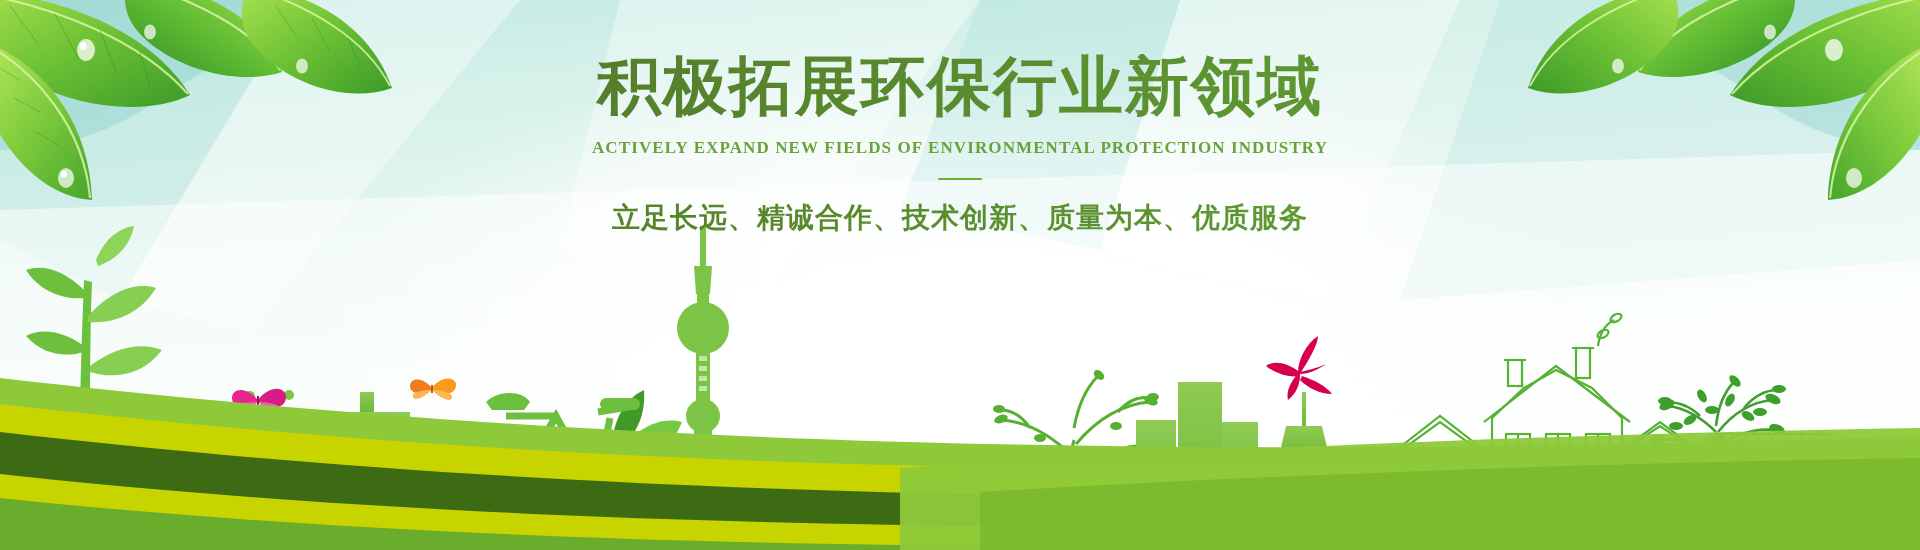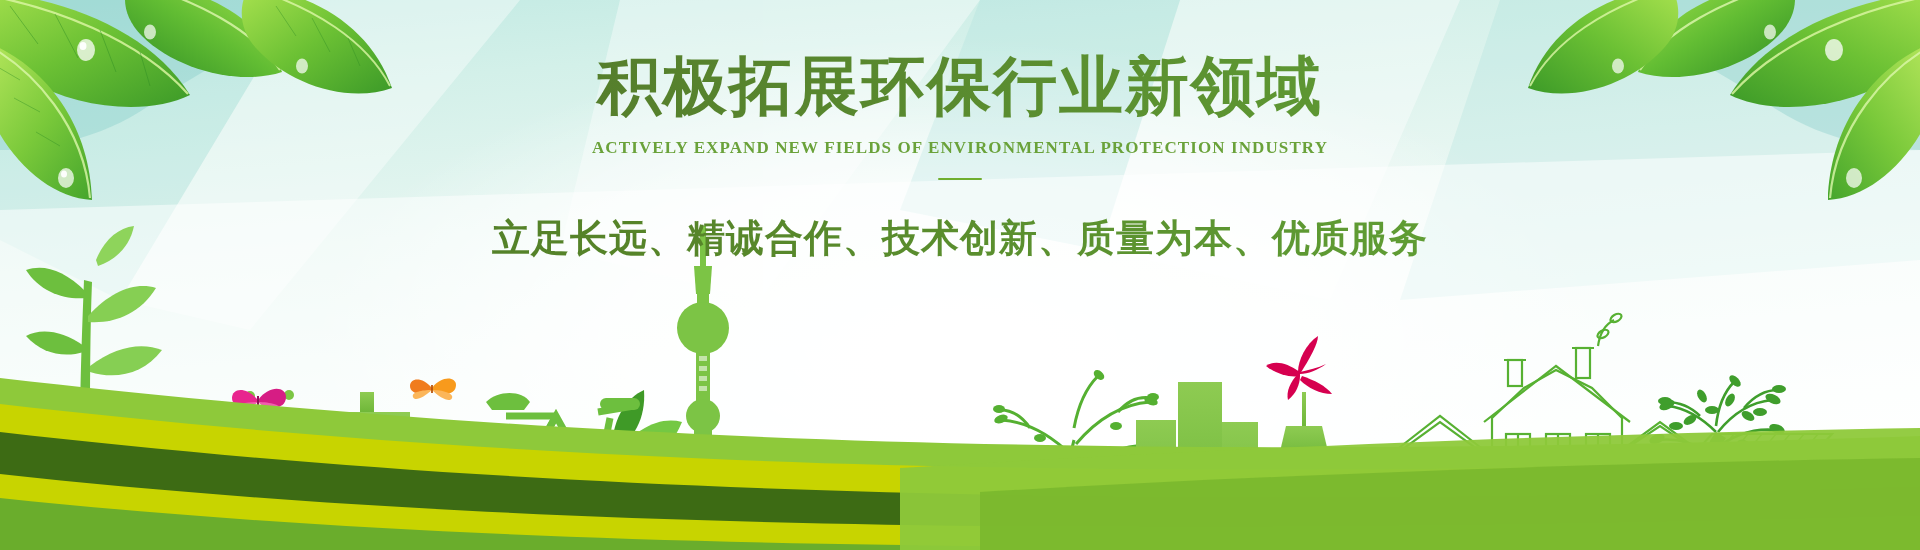--- a/index.html
+++ b/index.html
@@ -33,21 +33,21 @@
     text-shadow:none;
   }
   .sub-en{
     margin-top:20px;font-size:17px;font-weight:700;letter-spacing:1.1px;
     color:#6aa23a;font-family:"Liberation Serif",serif;
   }
   .divider{
     margin:20px auto 0;width:44px;height:2px;background:#6fae2f;border-radius:1px;
   }
   .tagline{
-    margin-top:36px;font-size:38px;line-height:1.15;letter-spacing:1px;font-weight:700;
+    margin-top:22px;font-size:28px;line-height:1.15;letter-spacing:1px;font-weight:700;
     background:linear-gradient(100deg,#4e7a28 0%,#568429 34%,#5e9a33 70%,#67ab39 100%);
     -webkit-background-clip:text;background-clip:text;color:transparent;
     -webkit-text-fill-color:transparent;
     font-family:"DejaVu Serif","Liberation Serif",serif;
   }
   
   .scene{position:absolute;left:0;bottom:0;width:1920px;height:330px;z-index:3;}
   .scene svg{display:block;width:1920px;height:330px;}
   
   .ribbons{position:absolute;left:0;bottom:0;width:1920px;height:210px;z-index:4;}

